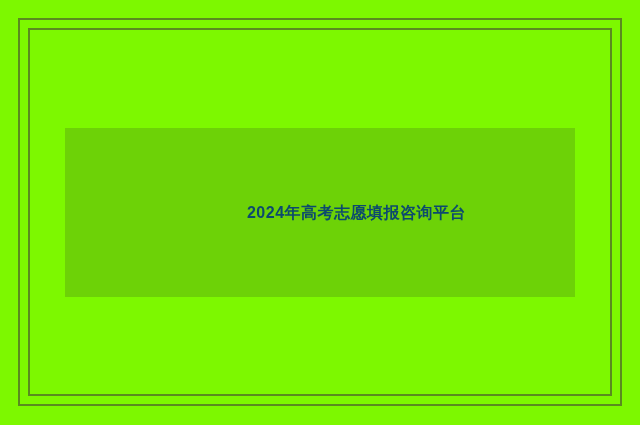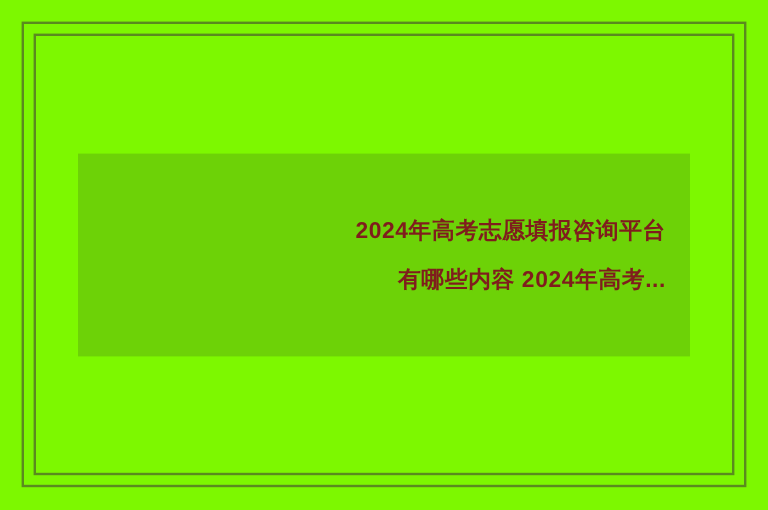--- a/index.html
+++ b/index.html
@@ -55,35 +55,34 @@
     background: #6dd207;
     box-sizing: border-box;
     display: flex;
     flex-direction: column;
     justify-content: center;
     padding-left: 93px;
     padding-right: 20px;
   }
 
   .headline-line {
-    color: #7f1d1d;
-    font-size: 19px;
+    color: #0c4a6e;
+    font-size: 16px;
     font-weight: bold;
     line-height: 41px;
     letter-spacing: 0.5px;
     white-space: nowrap;
-    text-align: right;
+    text-align: center;
   }
 </style>
 </head>
 <body>
 
 <div id="canvas">
 
   <div id="frame-outer"></div>
   <div id="frame-inner"></div>
 
   <div id="text-band">
     <div class="headline-line">2024年高考志愿填报咨询平台</div>
-    <div class="headline-line">有哪些内容 2024年高考...</div>
   </div>
 
 </div>
 
 </body></html>

